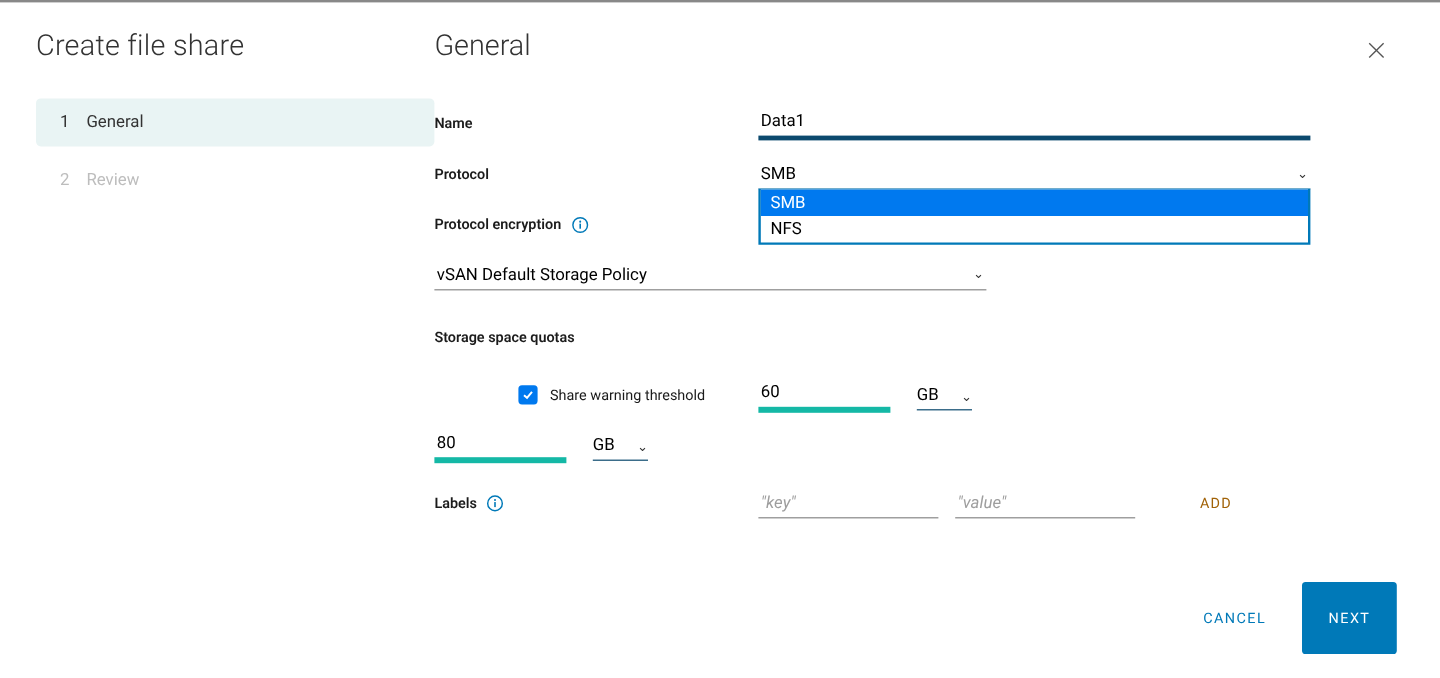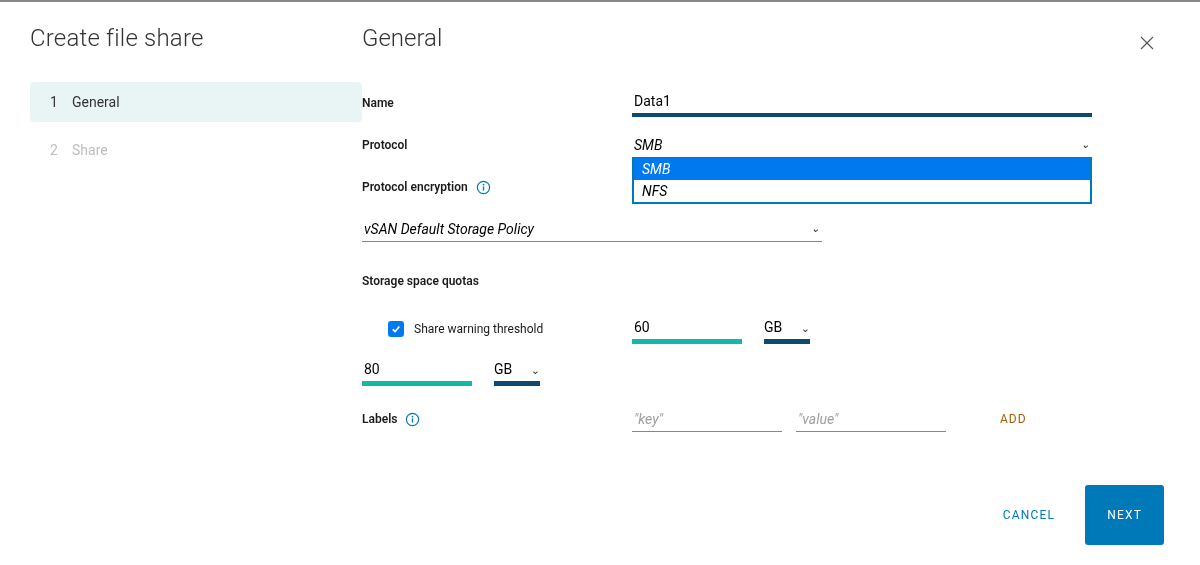--- a/index.html
+++ b/index.html
@@ -13,31 +13,31 @@
     .step.active { background: #e9f4f4; color: #333; }
     .step.inactive { color: #bdbdbd; }
     .step .num { width: 22px; }
     .main { flex: 1; position: relative; padding-right: 30px; }
     .main-title { font-size: 24px; font-weight: 300; color: #333; margin-bottom: 30px; }
     .close-btn { position: absolute; top: 30px; right: 44px; font-size: 22px; font-weight: 300; color: #555; cursor: pointer; }
     .form { }
     .row { display: flex; align-items: center; min-height: 42px; }
     .label { width: 270px; flex-shrink: 0; font-size: 12px; color: #1b1b1b; display: flex; align-items: center; }
     .label.bold { font-weight: 600; }
-    .label.indent { padding-left: 26px; }
+    .label.indent { padding-left: 26px; justify-content: center; }
     .label .info-icon { margin-left: 8px; }
     .field { flex: 1; }
     .text-input { width: 460px; border: none; border-bottom: 4px solid #0c4a6e; font-size: 14px; padding: 4px 2px; background: transparent; outline: none; }
-    .select-like { width: 460px; border-bottom: 1px solid #888; font-size: 14px; padding: 4px 2px; display: flex; justify-content: space-between; align-items: center; cursor: pointer; position: relative; font-style: italic; }
+    .select-like { width: 460px; border-bottom: 1px solid #888; font-size: 14px; padding: 4px 2px; display: flex; justify-content: space-between; align-items: center; cursor: pointer; position: relative; }
     .dropdown-list { position: absolute; top: 100%; left: 0; right: 0; border: 2px solid #0079b8; border-top: 1px solid #0079b8; background: #fff; z-index: 10; }
     .dropdown-opt { padding: 3px 8px; font-size: 14px; cursor: pointer; }
     .dropdown-opt.selected { background: #0079ef; color: #fff; }
     .chev { font-size: 11px; color: #333; }
     .small-input { width: 110px; border: none; border-bottom: 5px solid #14b8a6; font-size: 14px; padding: 4px 2px; background: transparent; outline: none; margin-right: 22px; }
-    .unit-select { width: 46px; border-bottom: 5px solid #0c4a6e; font-size: 14px; padding: 4px 0; display: flex; justify-content: space-between; align-items: flex-end; cursor: pointer; }
+    .unit-select { width: 46px; border-bottom: 1px solid #0c4a6e; font-size: 14px; padding: 4px 0; display: flex; justify-content: space-between; align-items: flex-end; cursor: pointer; }
     .checkbox { width: 16px; height: 16px; background: #0079ef; border-radius: 3px; display: inline-flex; align-items: center; justify-content: center; margin-right: 10px; cursor: pointer; flex-shrink: 0; }
     .checkbox svg { width: 10px; height: 10px; }
     .info-icon { width: 15px; height: 15px; display: inline-flex; align-items: center; justify-content: center; }
     .info-icon svg { width: 15px; height: 15px; }
     .kv-input { width: 150px; border: none; border-bottom: 1px solid #888; font-size: 14px; padding: 4px 2px; background: transparent; outline: none; font-style: italic; color: #888; }
     .kv-input::placeholder { color: #9e9e9e; font-style: italic; }
     .add-btn { font-size: 12px; letter-spacing: 1px; color: #a16207; background: none; border: none; cursor: pointer; }
     .footer { position: absolute; bottom: 20px; right: 36px; display: flex; gap: 18px; align-items: center; }
     .btn-flat { font-size: 12px; letter-spacing: 1.2px; color: #0079b8; background: none; border: none; cursor: pointer; padding: 10px 12px; }
     .btn-primary { font-size: 12px; letter-spacing: 1.2px; color: #fff; background: #0079b8; border: none; border-radius: 3px; cursor: pointer; padding: 23px 22px; }
@@ -58,21 +58,21 @@
     <div class="sidebar">
       <div class="sidebar-title">Create file share</div>
       <div class="steps">
         <div class="step active">
           <span class="num">1</span>
           <span>General</span>
         </div>
         <div class="sr-spacer"></div>
         <div class="step inactive">
           <span class="num">2</span>
-          <span>Share</span>
+          <span>Review</span>
         </div>
       </div>
     </div>
 
     <div class="main">
       <div class="main-title">General</div>
 
       <div class="form">
 
         <div class="row">

